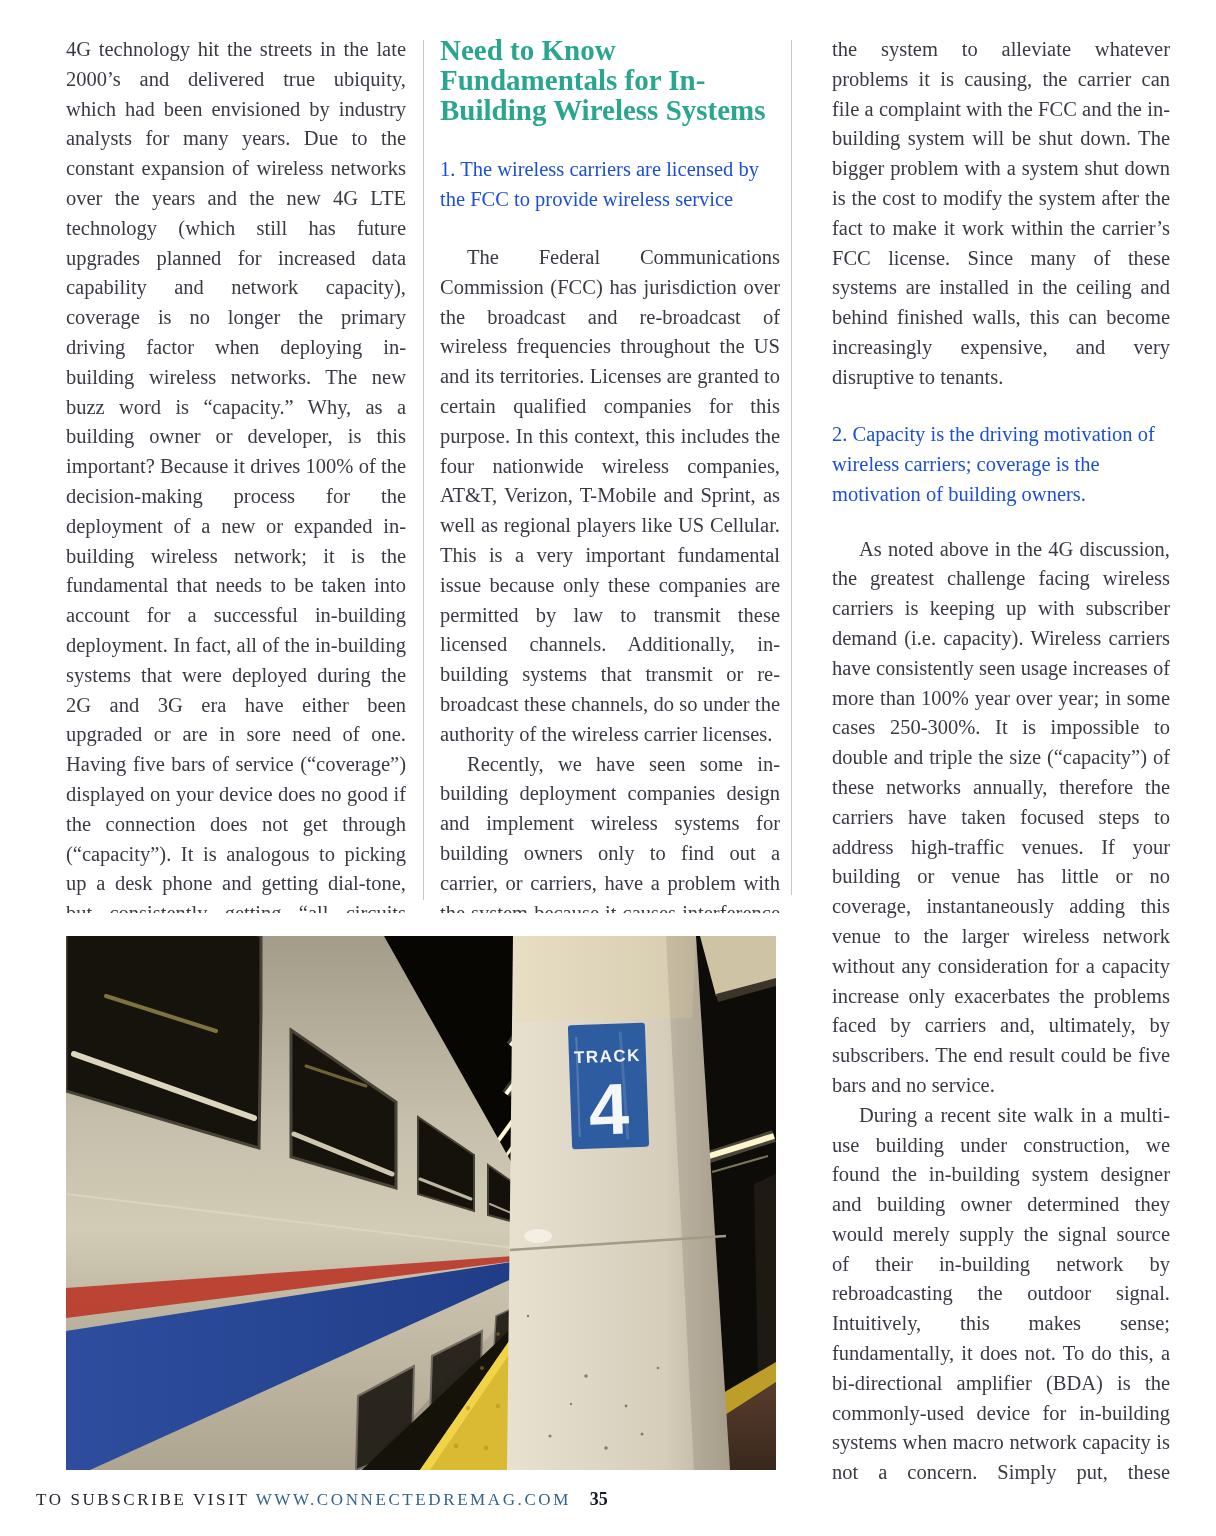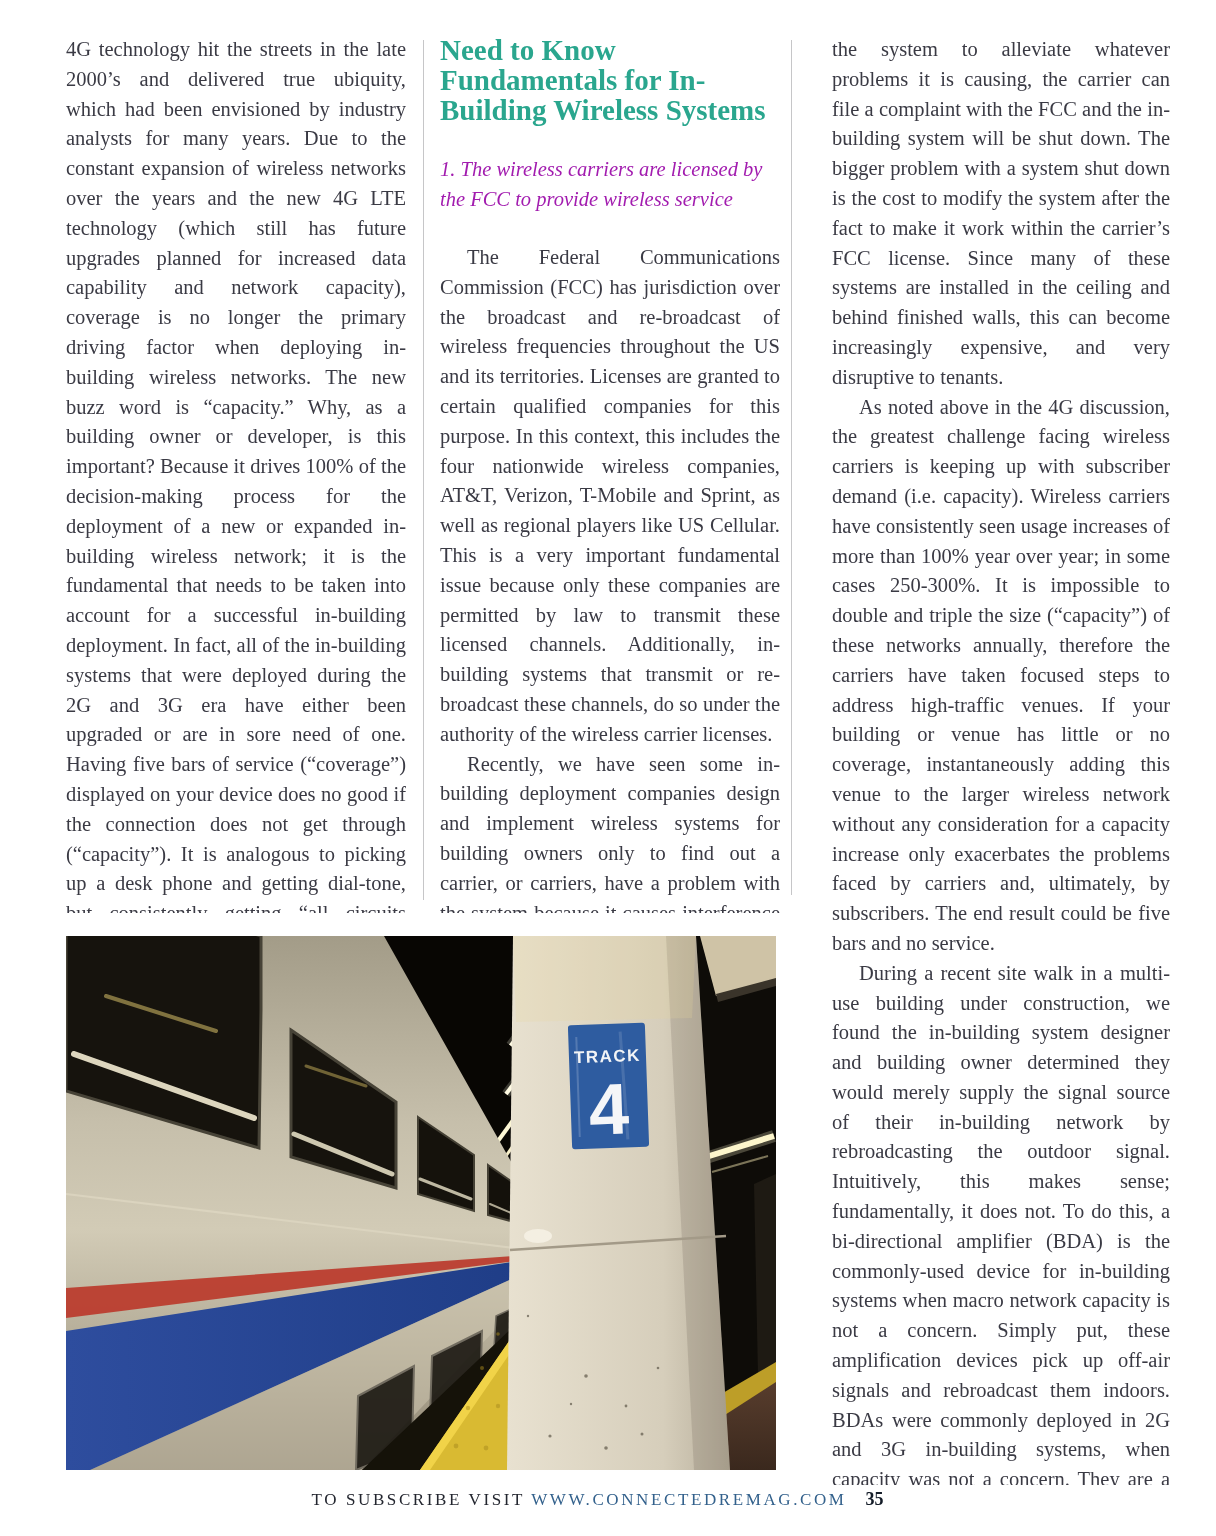--- a/index.html
+++ b/index.html
@@ -15,33 +15,33 @@
   #col2{left:440px;width:340px;height:878px;}
   #col3{left:832px;width:338px;height:1450px;}
   .vrule{position:absolute;width:1px;background:#c6c6c8;}
   #rule1{left:423px;top:40px;height:860px;}
   #rule2{left:791px;top:40px;height:855px;}
   .heading{
     color:#2aa68e;font-weight:bold;font-size:29px;line-height:30px;
     margin:0 0 29px 0;text-align:left;
   }
   .subhead{
-    font-style:italic;font-size:20.5px;line-height:30px;
-    margin:0 0 29px 0;text-align:left;color:#a21caf;
+    font-size:20.5px;line-height:30px;
+    margin:0 0 29px 0;text-align:left;color:#1d4ed8;
   }
   .sub2{margin:26px 0 26px 0;}
   p.body{margin:0;}
   p.indent{text-indent:27px;}
   .photo{
     position:absolute;left:66px;top:936px;width:710px;height:534px;
     background:#080603;overflow:hidden;
   }
   .photo svg{display:block;width:710px;height:534px;}
   .footer{
-    position:absolute;left:11px;right:68px;top:1489px;text-align:center;
+    position:absolute;left:0;right:68px;top:1489px;text-align:left;
     font-size:17px;letter-spacing:2.6px;color:#23262f;white-space:nowrap;padding-left:36px;
   }
   .footer .url{color:#33618c;}
   .footer .pagenum{
     font-weight:bold;font-size:18px;letter-spacing:0;margin-left:12px;color:#141c28;
   }
 </style>
 </head>
 <body>
 
@@ -57,20 +57,21 @@
     <h2 class="heading">Need to Know Fundamentals for In-Building Wireless Systems</h2>
     <p class="subhead">1. The wireless carriers are licensed by the FCC to provide wireless service</p>
     <p class="body indent">The Federal Communications Commission (FCC) has jurisdiction over the broadcast and re-broadcast of wireless frequencies throughout the US and its territories. Licenses are granted to certain qualified companies for this purpose. In this context, this includes the four nationwide wireless companies, AT&amp;T, Verizon, T-Mobile and Sprint, as well as regional players like US Cellular. This is a very important fundamental issue because only these companies are permitted by law to transmit these licensed channels. Additionally, in-building systems that transmit or re-broadcast these channels, do so under the authority of the wireless carrier licenses.</p>
     <p class="body indent">Recently, we have seen some in-building deployment companies design and implement wireless systems for building owners only to find out a carrier, or carriers, have a problem with the system because it causes interference (or even capacity issues) to the larger network. If the parties (i.e. building owner and wireless carrier) are not able to come to an agreement on how to modify</p>
   </div>
 
   <div class="vrule" id="rule2"></div>
 
   <div class="col" id="col3">
     <p class="body">the system to alleviate whatever problems it is causing, the carrier can file a complaint with the FCC and the in-building system will be shut down. The bigger problem with a system shut down is the cost to modify the system after the fact to make it work within the carrier’s FCC license. Since many of these systems are installed in the ceiling and behind finished walls, this can become increasingly expensive, and very disruptive to tenants.</p>
+    <p class="subhead sub2">2. Capacity is the driving motivation of wireless carriers; coverage is the motivation of building owners.</p>
     <p class="body indent">As noted above in the 4G discussion, the greatest challenge facing wireless carriers is keeping up with subscriber demand (i.e. capacity). Wireless carriers have consistently seen usage increases of more than 100% year over year; in some cases 250-300%. It is impossible to double and triple the size (“capacity”) of these networks annually, therefore the carriers have taken focused steps to address high-traffic venues. If your building or venue has little or no coverage, instantaneously adding this venue to the larger wireless network without any consideration for a capacity increase only exacerbates the problems faced by carriers and, ultimately, by subscribers. The end result could be five bars and no service.</p>
     <p class="body indent">During a recent site walk in a multi-use building under construction, we found the in-building system designer and building owner determined they would merely supply the signal source of their in-building network by rebroadcasting the outdoor signal. Intuitively, this makes sense; fundamentally, it does not. To do this, a bi-directional amplifier (BDA) is the commonly-used device for in-building systems when macro network capacity is not a concern. Simply put, these amplification devices pick up off-air signals and rebroadcast them indoors. BDAs were commonly deployed in 2G and 3G in-building systems, when capacity was not a concern. They are a cost-effective means of rebroadcasting the outdoor signal indoors. However, this method only works</p>
   </div>
 
   <div class="photo">
     <svg viewBox="0 0 710 534" xmlns="http://www.w3.org/2000/svg">
       <defs>
         <linearGradient id="bodyGrad" x1="0" y1="0" x2="0" y2="1">
           <stop offset="0" stop-color="#a39c88"></stop>
           <stop offset="0.35" stop-color="#c6bfab"></stop>

